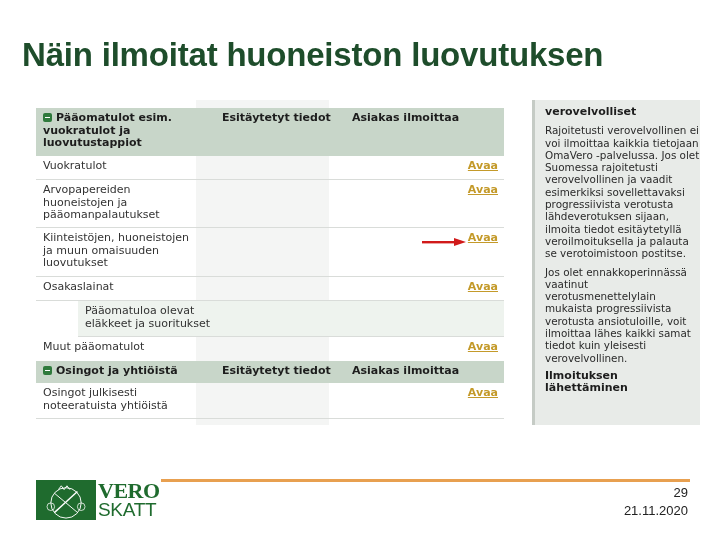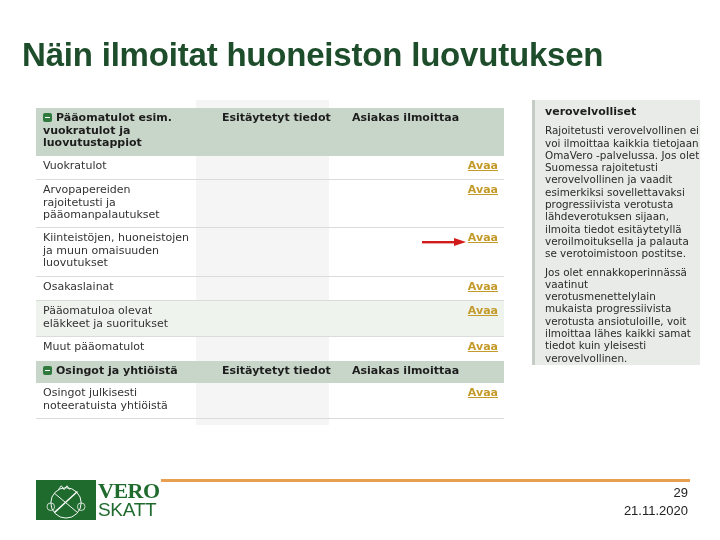--- a/index.html
+++ b/index.html
@@ -45,21 +45,21 @@
   }
   .minus-icon::after {
     content: ""; position: absolute; left: 2px; top: 4px; width: 5px; height: 1px; background: #ffffff;
   }
   .red-arrow {
     position: absolute; left: 422px; top: 238px; width: 44px; height: 8px;
   }
 
   
   .side-panel {
-    position: absolute; left: 532px; top: 100px; width: 168px; height: 265px;
+    position: absolute; left: 532px; top: 100px; width: 168px; height: 325px;
     background: #e8ebe8; border-left: 3px solid #c5cbc5; overflow: hidden;
     padding: 6px 0 0 10px;
     font-size: 10.4px; color: #2a2a2a; line-height: 12.3px;
   }
   .side-panel .heading { font-weight: bold; font-size: 11px; color: #1d1d1d; }
   .side-panel p { margin-top: 6px; }
   .side-panel .top-heading { margin-top: 0; }
 
   
   .logo { position: absolute; left: 36px; top: 480px; width: 118px; height: 40px; }
@@ -102,35 +102,35 @@
     <div class="c2">Esitäytetyt tiedot</div>
     <div class="c3">Asiakas ilmoittaa</div>
   </div>
 
   <div class="row" style="top:56px;height:24px;">
     <div class="c1">Vuokratulot</div>
     <a class="link">Avaa</a>
   </div>
 
   <div class="row" style="top:80px;height:48px;">
-    <div class="c1">Arvopapereiden rajoitetusti ja pääomanpalautukset</div>
+    <div class="c1">Arvopapereiden huoneistojen ja pääomanpalautukset</div>
     <a class="link">Avaa</a>
   </div>
 
   <div class="row" style="top:128px;height:49px;">
     <div class="c1">Kiinteistöjen, huoneistojen ja muun omaisuuden luovutukset</div>
     <a class="link">Avaa</a>
   </div>
 
   <div class="row" style="top:177px;height:24px;">
     <div class="c1">Osakaslainat</div>
     <a class="link">Avaa</a>
   </div>
 
-  <div class="row shaded" style="top:201px;height:36px;">
+  <div class="row shaded" style="top:201px;height:36px;margin-left:42px;">
     <div class="c1">Pääomatuloa olevat eläkkeet ja suoritukset</div>
     <a class="link">Avaa</a>
   </div>
 
   <div class="row" style="top:237px;height:24px;border-bottom:none;">
     <div class="c1">Muut pääomatulot</div>
     <a class="link">Avaa</a>
   </div>
 
   <div class="row header" style="top:261px;height:22px;">

